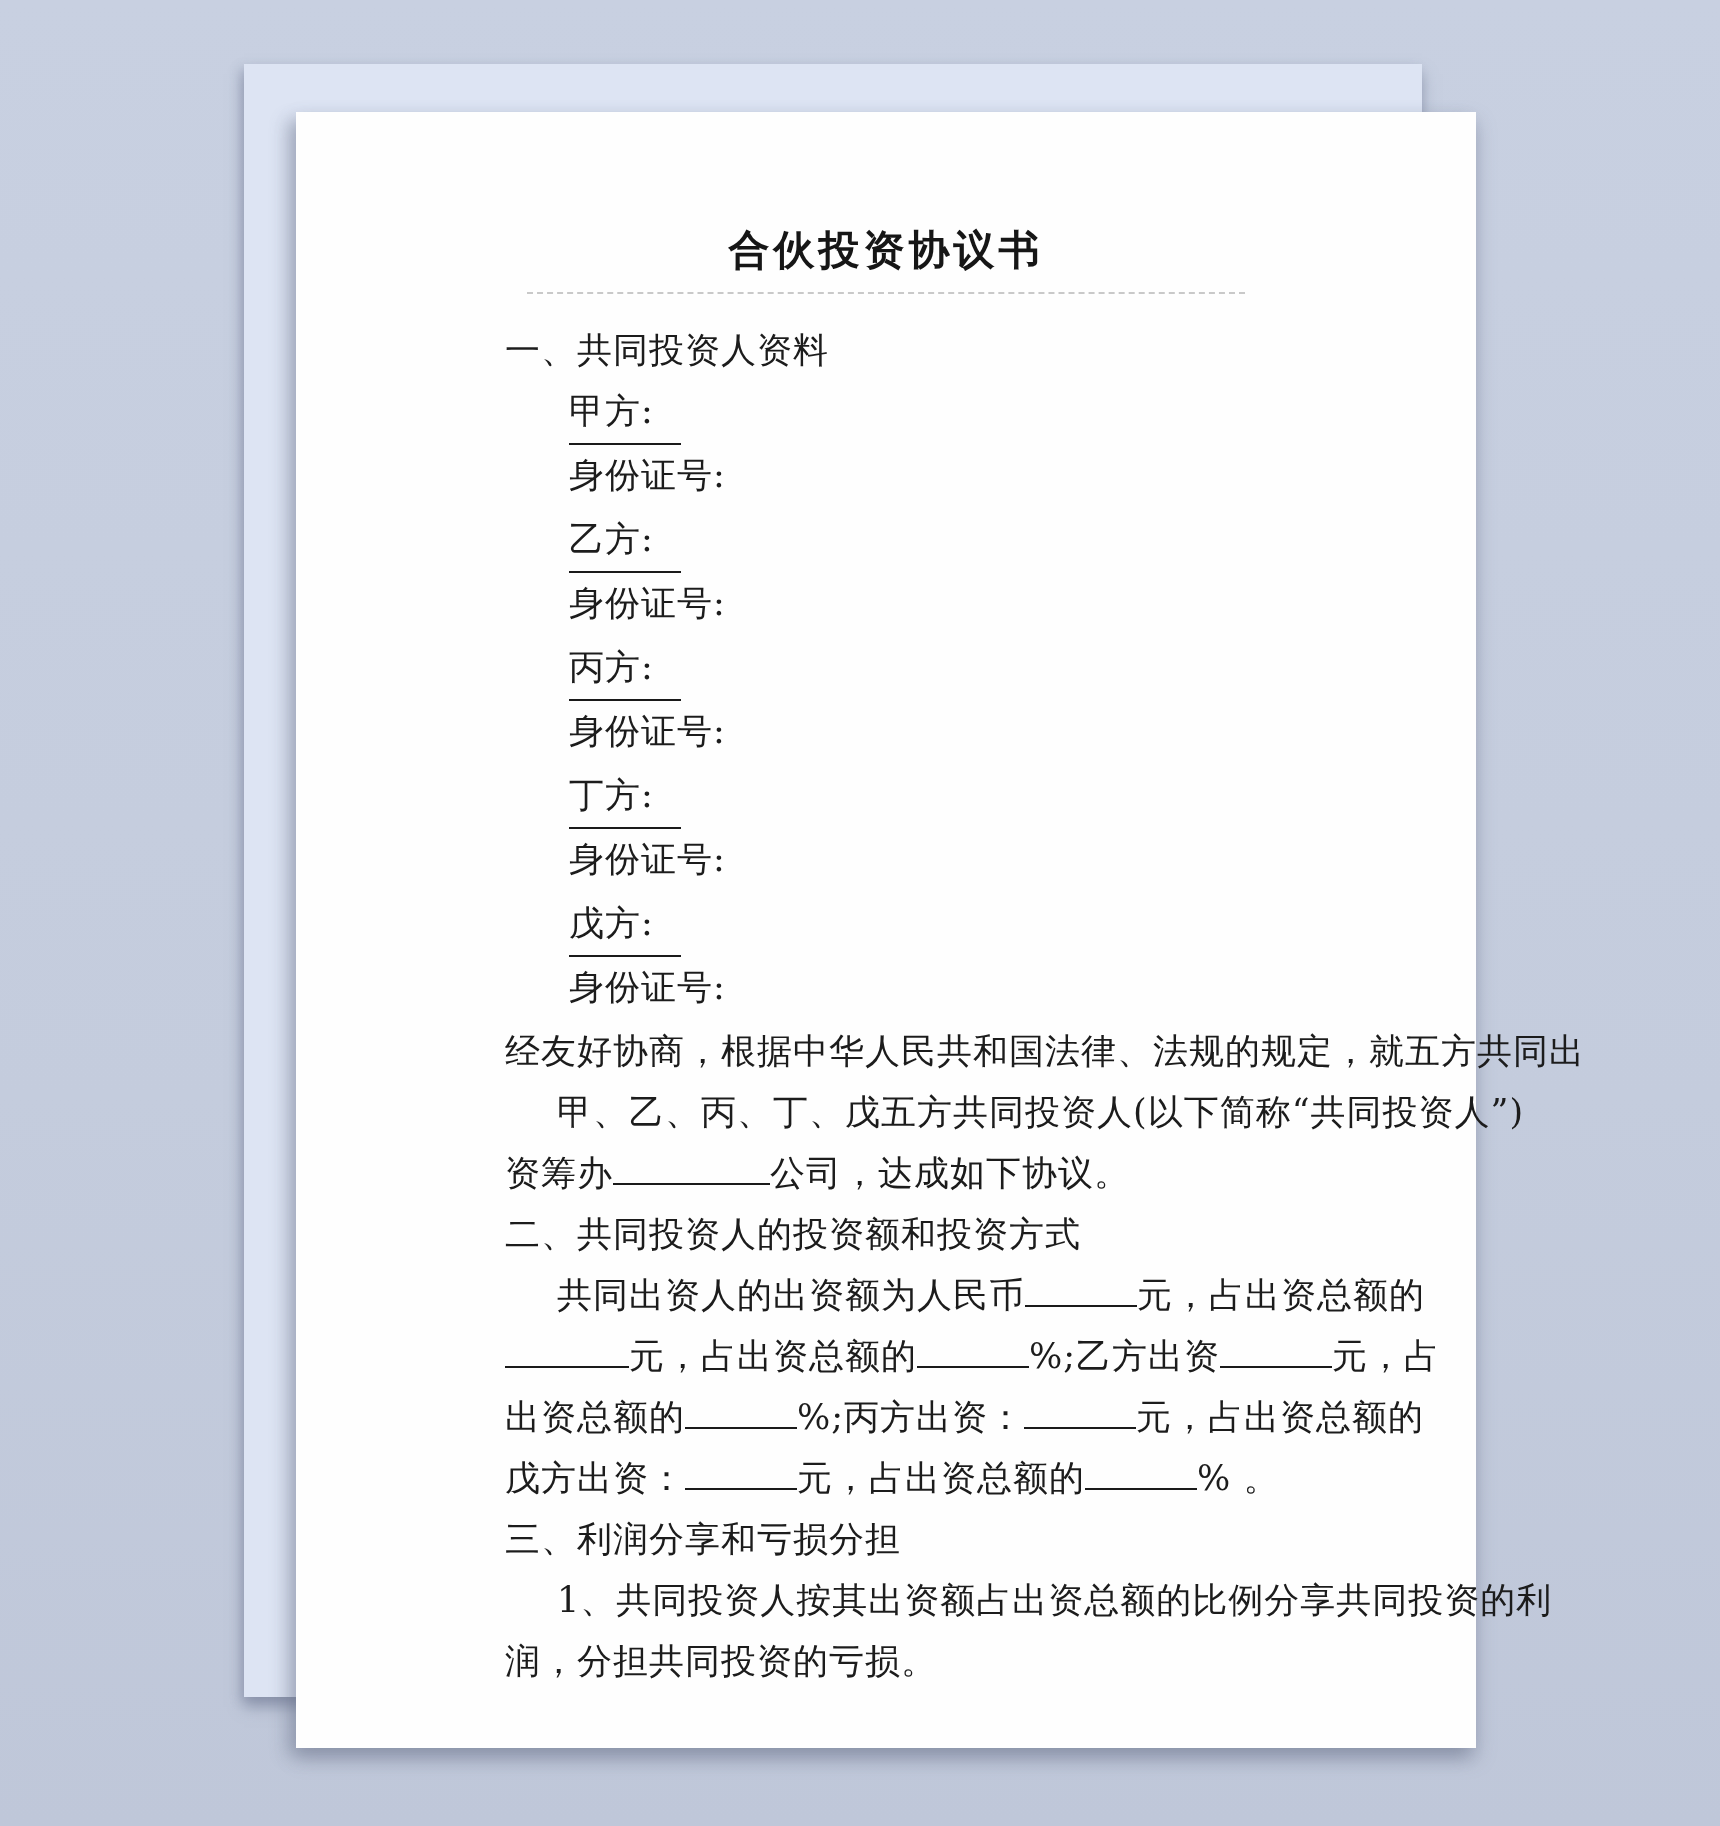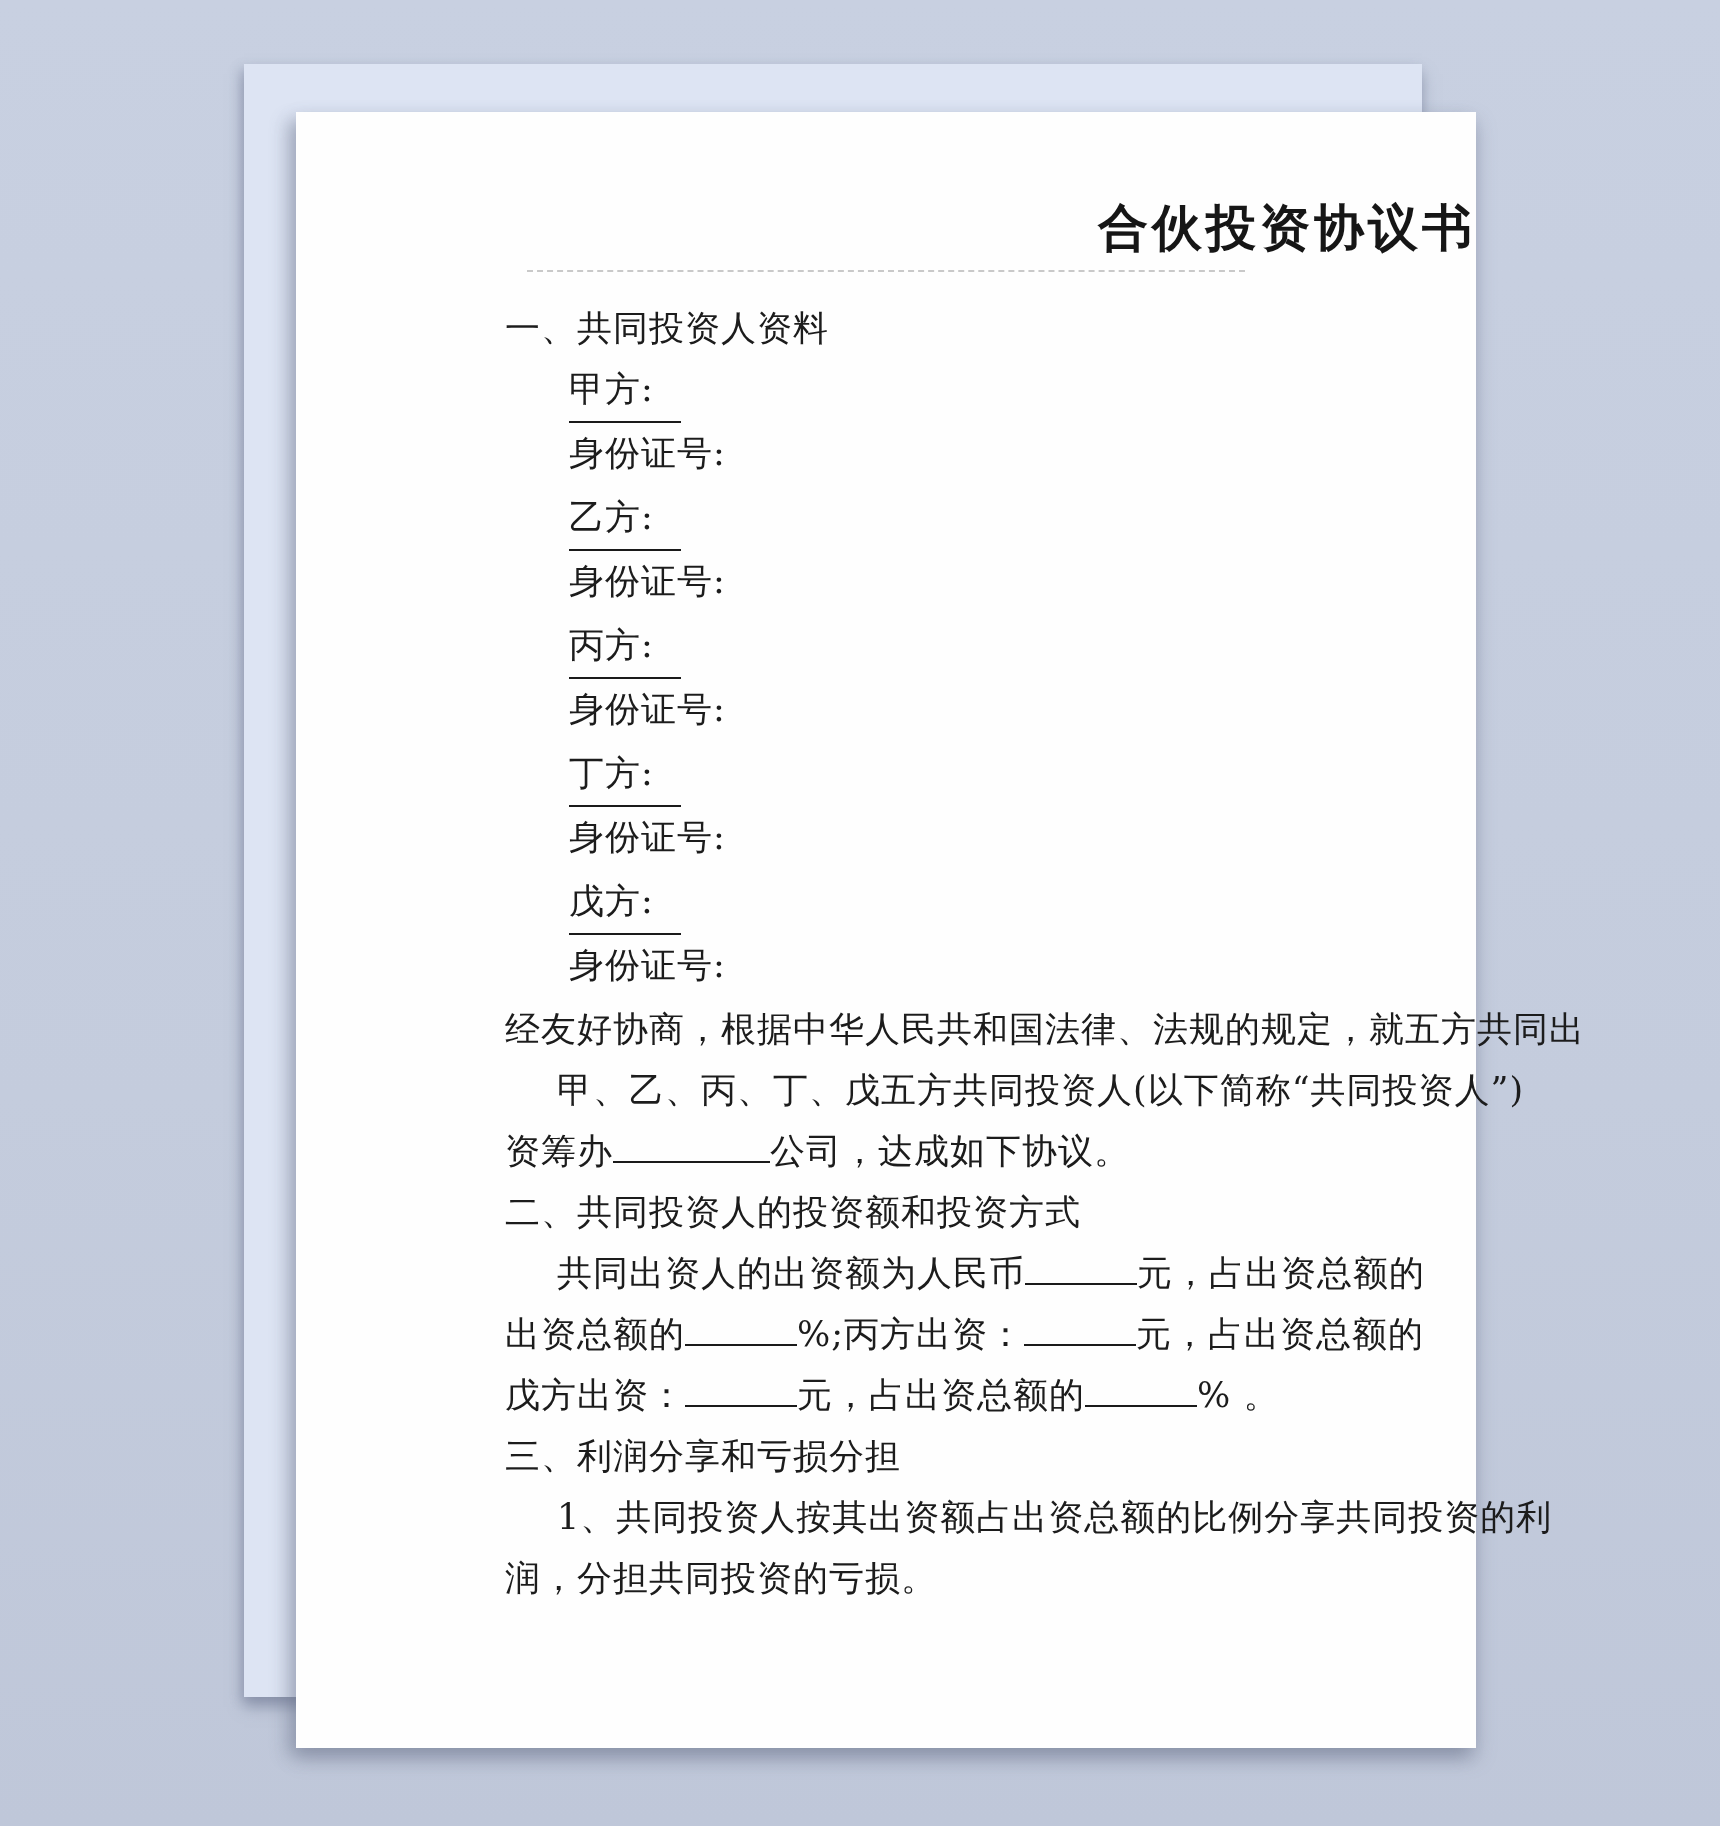--- a/index.html
+++ b/index.html
@@ -16,23 +16,23 @@
     position:absolute;left:244px;top:64px;width:1178px;height:1633px;
     background:#dde4f3;
     box-shadow:0 10px 14px rgba(108,117,143,.55), -4px 4px 10px rgba(108,117,143,.25);
   }
   .page{
     position:absolute;left:296px;top:112px;width:1180px;height:1636px;
     background:#fefefe;
     box-shadow:-10px 8px 16px rgba(100,108,132,.30), 0 10px 18px rgba(100,108,132,.40);
   }
   .title{
-    margin-top:88px;
-    text-align:right;
-    font-size:50px;font-weight:bold;color:#161616;
+    margin-top:110px;
+    text-align:center;
+    font-size:41px;font-weight:bold;color:#161616;
     letter-spacing:4px;line-height:56px;
   }
   .dash{
     width:718px;height:0;
     margin:14px auto 0 auto;
     border-top:2px dashed #c9c9c9;
   }
   .content{
     margin:26px 0 0 209px;
     width:792px;
@@ -105,20 +105,23 @@
       <div class="line">
         <span>资筹办</span><span class="blank b-co"></span><span>公司，达成如下协议。</span>
       </div>
 
       <div class="line">二、共同投资人的投资额和投资方式</div>
 
       <div class="line ind just">
         <span>共同出资人的出资额为人民币</span><span class="blank b-sm"></span><span>元，占出资总额的</span>
       </div>
       <div class="line just">
+        <span class="blank b-md"></span><span>元，占出资总额的</span><span class="blank b-sm"></span><span>%;乙方出资</span><span class="blank b-sm"></span><span>元，占</span>
+      </div>
+      <div class="line just">
         <span>出资总额的</span><span class="blank b-sm"></span><span>%;丙方出资：</span><span class="blank b-sm"></span><span>元，占出资总额的</span>
       </div>
       <div class="line">
         <span>戊方出资：</span><span class="blank b-sm"></span><span>元，占出资总额的</span><span class="blank b-sm"></span><span>% 。</span>
       </div>
 
       <div class="line">三、利润分享和亏损分担</div>
 
       <div class="line ind just">1、共同投资人按其出资额占出资总额的比例分享共同投资的利</div>
       <div class="line">润，分担共同投资的亏损。</div>

